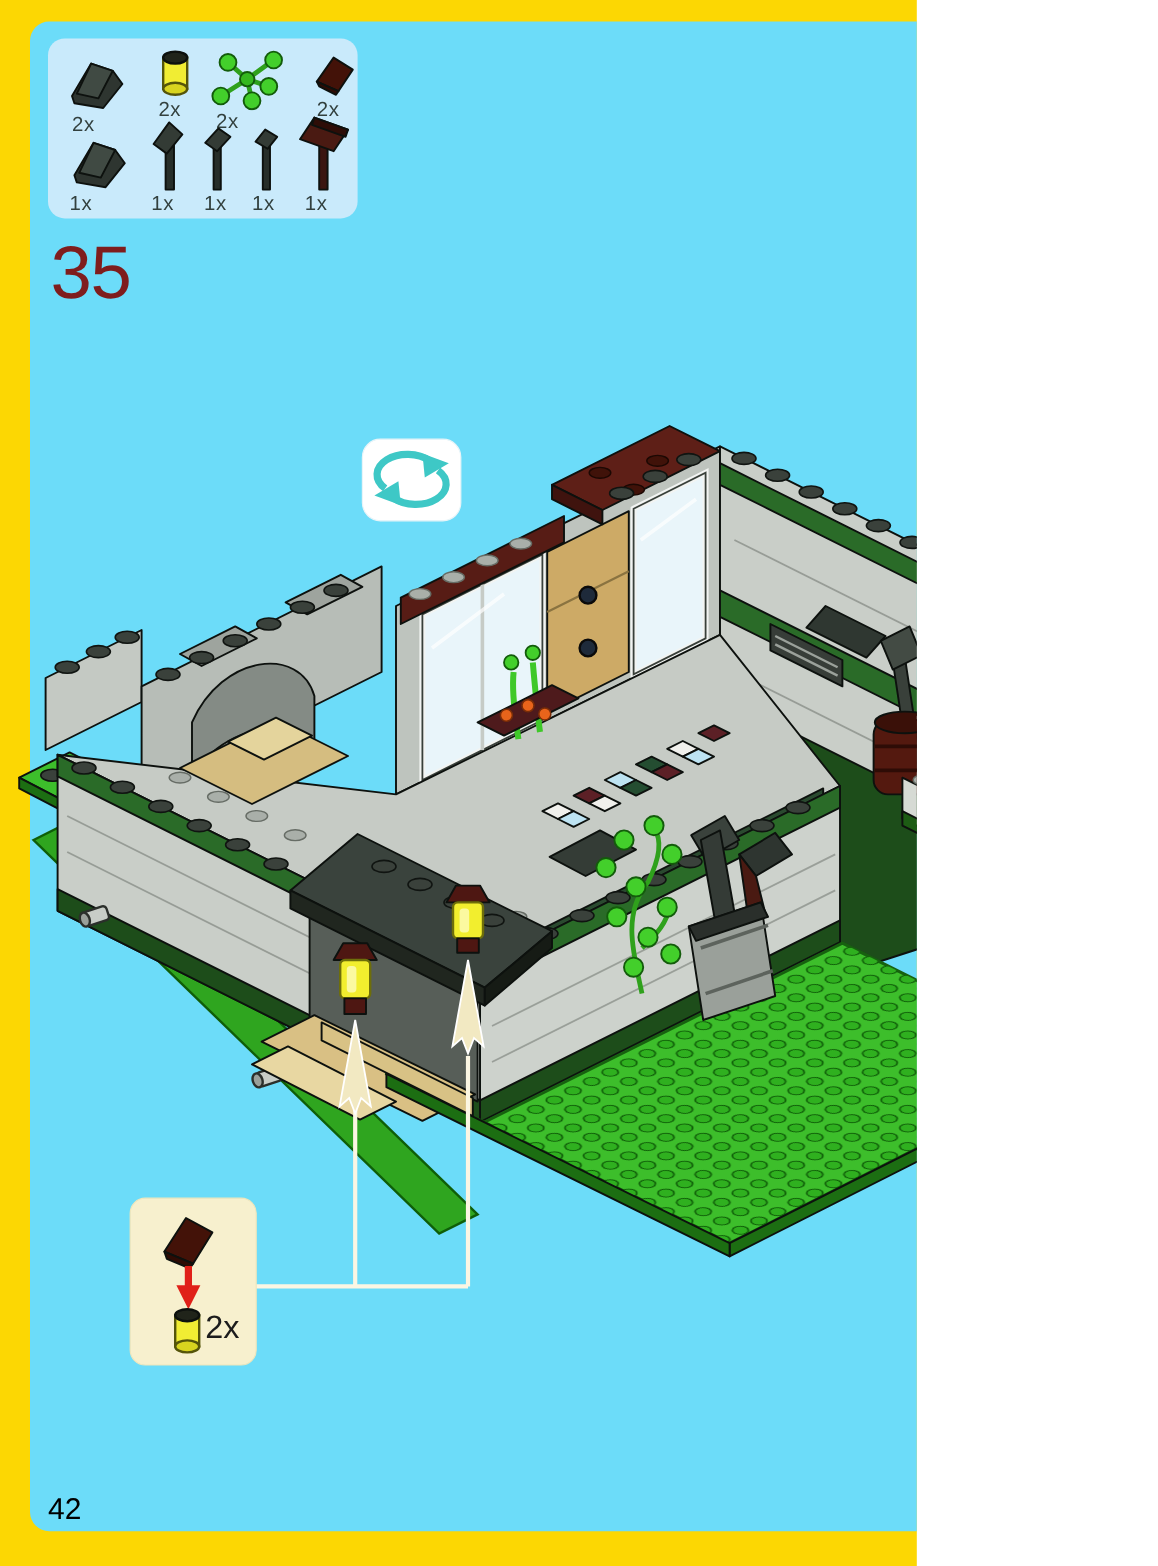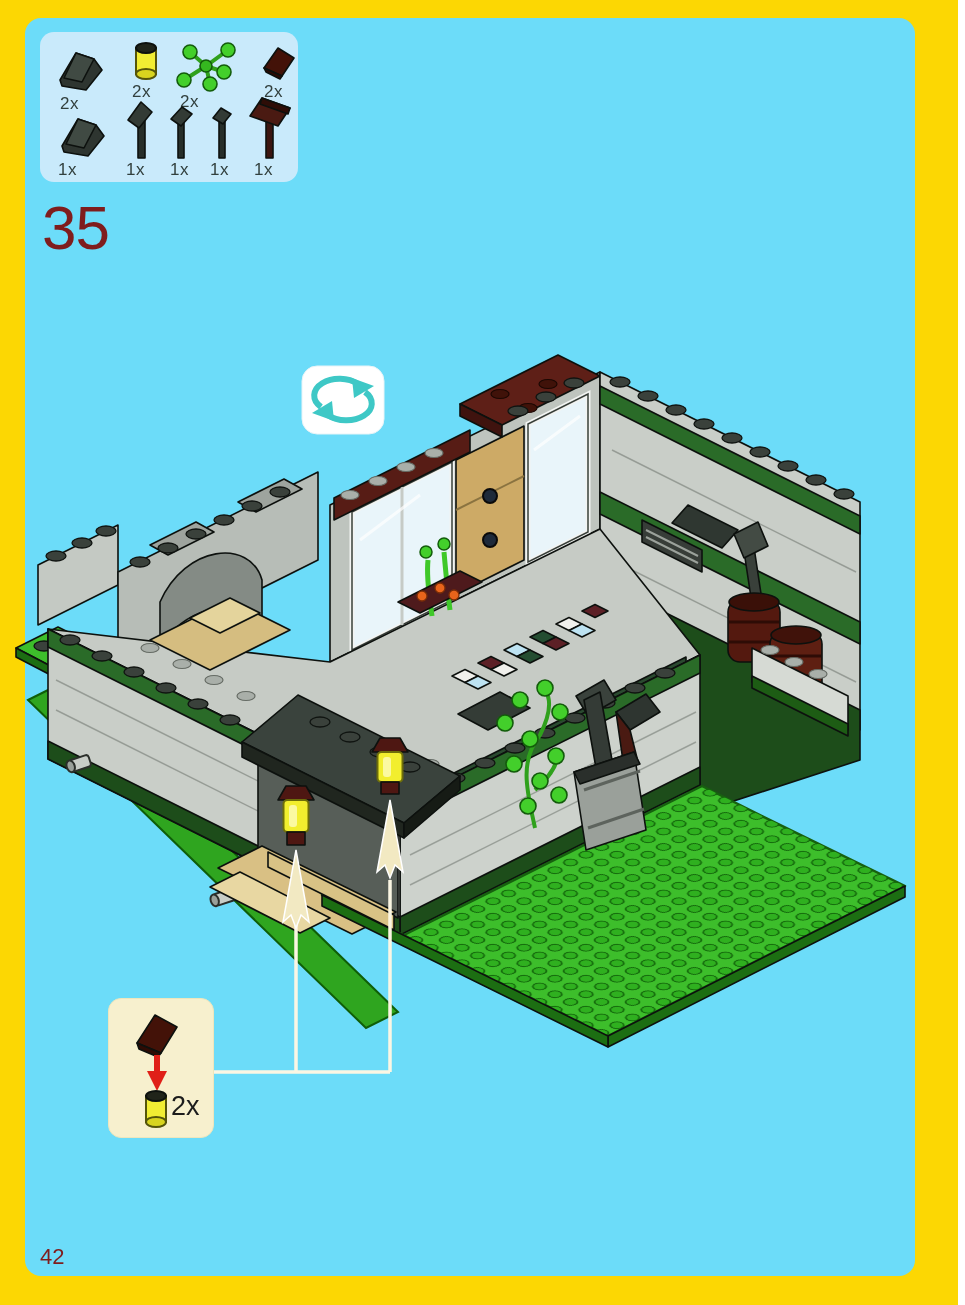--- a/index.html
+++ b/index.html
@@ -1,25 +1,25 @@
 <!DOCTYPE html>
 <html><head>
 <meta charset="utf-8">
 <style>
   html,body{margin:0;padding:0;}
   body{width:965px;height:1305px;font-family:"Liberation Sans",sans-serif;}
-  #canvas{position:relative;width:958px;height:1305px;background:#FCD703;overflow:hidden;}
+  #canvas{position:relative;width:764px;height:1305px;background:#FCD703;overflow:hidden;}
   .page-bg{position:absolute;left:25px;top:18px;width:890px;height:1258px;background:#6CDCF9;border-radius:16px;}
   #scene{position:absolute;left:0;top:0;width:965px;height:1305px;}
   .parts-box{position:absolute;left:40px;top:32px;width:258px;height:150px;background:#C9EAFB;border-radius:14px;}
   .callout-box{position:absolute;left:108px;top:998px;width:104px;height:138px;background:#F7F0CE;border-radius:13px;border:1px solid #EFE6BC;}
   .qty{position:absolute;color:#32403E;font-size:17px;font-weight:500;letter-spacing:0.5px;}
   .callout-qty{position:absolute;left:62px;top:92px;color:#1c1c1c;font-size:27px;font-weight:500;}
   .step-number{position:absolute;left:42px;top:192px;color:#7f1d1d;font-size:62px;font-weight:500;letter-spacing:-1px;}
-  .page-number{position:absolute;left:40px;top:1244px;color:#7f1d1d;font-size:22px;}
+  .page-number{position:absolute;left:40px;top:1244px;color:#000000;font-size:25px;}
   .part-icon{position:absolute;}
   svg{display:block;}
   .outl{stroke:#0d110e;stroke-width:1.6;stroke-linejoin:round;}
   .stud-d{fill:#3a413b;stroke:#101411;stroke-width:1.3;}
   .stud-l{fill:#a9afa9;stroke:#666c65;stroke-width:1.2;}
   .stud-m{fill:#401209;stroke:#1c0803;stroke-width:1.2;}
   .brickline{stroke:rgba(20,30,22,0.28);stroke-width:1.5;fill:none;}
 </style>
 </head>
 <body>

